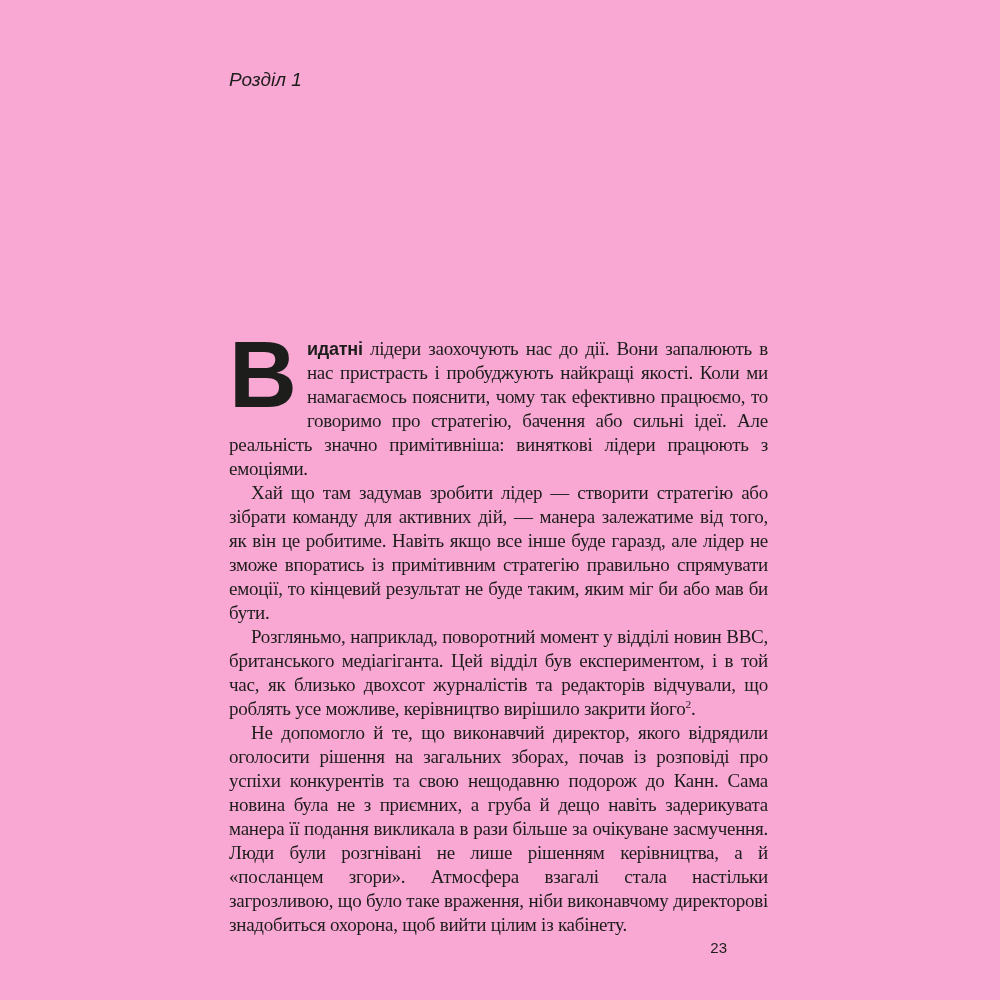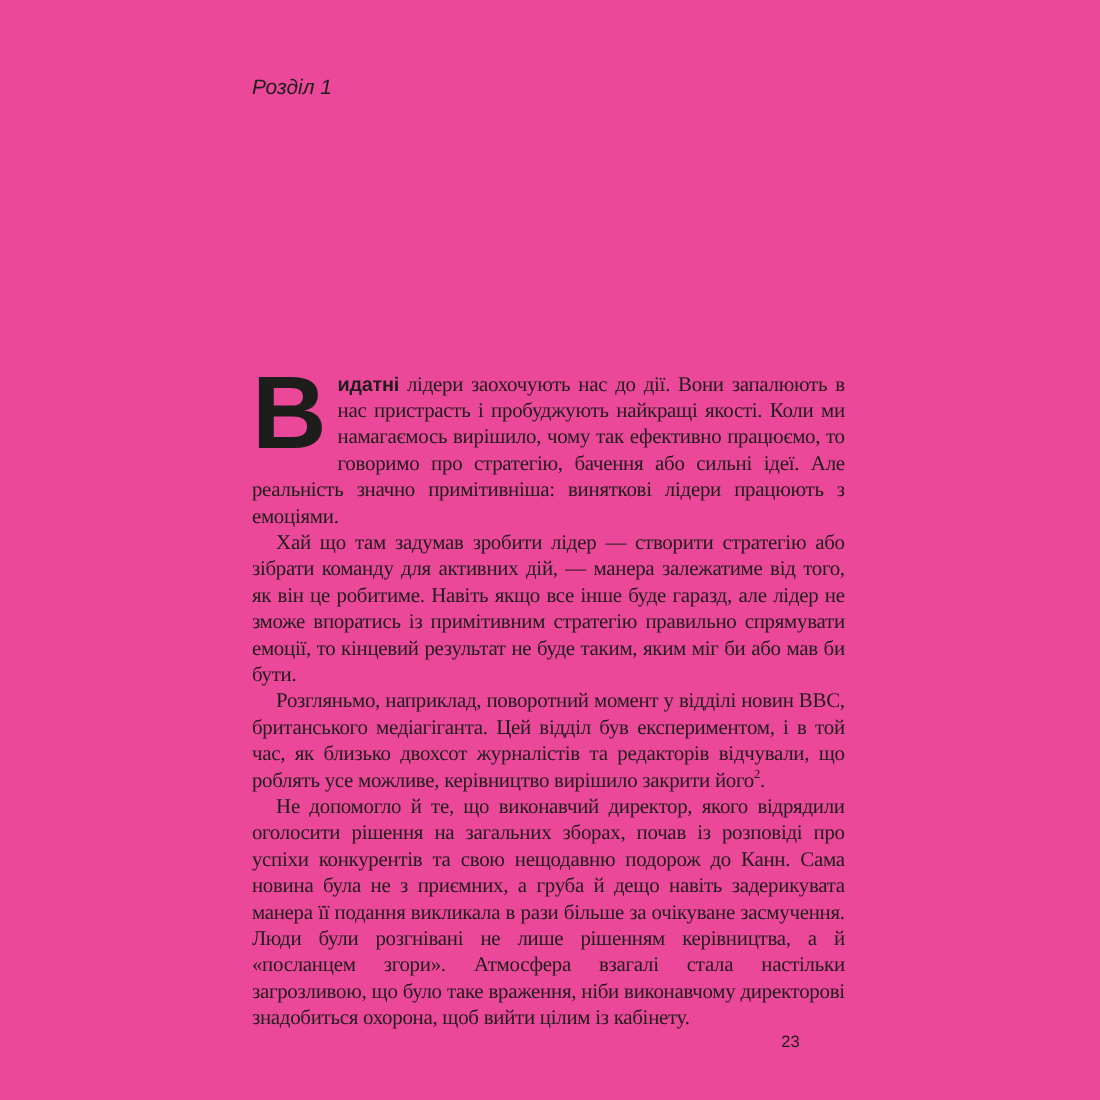--- a/index.html
+++ b/index.html
@@ -10,21 +10,21 @@
     width: 1000px;
     height: 1000px;
     background: #ffffff;
     font-family: "Liberation Serif", serif;
   }
   .page {
     position: absolute;
     left: 0; top: 0;
     width: 1000px;
     height: 1000px;
-    background: #ec4899;
+    background: #f9a8d4;
     color: #1d1d1b;
     overflow: hidden;
   }
   .chapter-label {
     position: absolute;
     left: 229px;
     top: 69px;
     font-family: "Liberation Sans", sans-serif;
     font-style: italic;
     font-size: 19px;
@@ -102,21 +102,21 @@
 </head>
 <body>
 
 <div class="page">
 
   <div class="chapter-label">Розділ 1</div>
 
 
   <div class="body-text">
 
-    <p class="first-para"><span class="dropcap">В</span><span class="lead-bold">идатні</span><span> лідери заохочують нас до дії. Вони запалюють в нас пристрасть і пробуджують найкращі якості. Коли ми намагаємось вирішило, чому так ефективно працюємо, то говоримо про стратегію, бачення або сильні ідеї. Але реальність значно примітивніша: виняткові лідери працюють з емоціями.</span></p>
+    <p class="first-para"><span class="dropcap">В</span><span class="lead-bold">идатні</span><span> лідери заохочують нас до дії. Вони запалюють в нас пристрасть і пробуджують найкращі якості. Коли ми намагаємось пояснити, чому так ефективно працюємо, то говоримо про стратегію, бачення або сильні ідеї. Але реальність значно примітивніша: виняткові лідери працюють з емоціями.</span></p>
 
     <p><span>Хай що там задумав зробити лідер — створити стратегію або зібрати команду для активних дій, — манера залежатиме від того, </span><span class="inline-italic">як</span><span> він це робитиме. Навіть якщо все інше буде гаразд, але лідер не зможе впоратись із примітивним стратегію правильно спрямувати емоції, то кінцевий результат не буде таким, яким міг би або мав би бути.</span></p>
 
     <p><span>Розгляньмо, наприклад, поворотний момент у відділі новин BBC, британського медіагіганта. Цей відділ був експериментом, і в той час, як близько двохсот журналістів та редакторів відчували, що роблять усе можливе, керівництво вирішило закрити його</span><span class="footnote-ref">2</span><span>.</span></p>
 
     <p><span>Не допомогло й те, що виконавчий директор, якого відрядили оголосити рішення на загальних зборах, почав із розповіді про успіхи конкурентів та свою нещодавню подорож до Канн. Сама новина була не з приємних, а груба й дещо навіть задерикувата манера її подання викликала в рази більше за очікуване засмучення. Люди були розгнівані не лише рішенням керівництва, а й «посланцем згори». Атмосфера взагалі стала настільки загрозливою, що було таке враження, ніби виконавчому директорові знадобиться охорона, щоб вийти цілим із кабінету.</span></p>
 
   </div>
 
   <div class="page-number">23</div>

